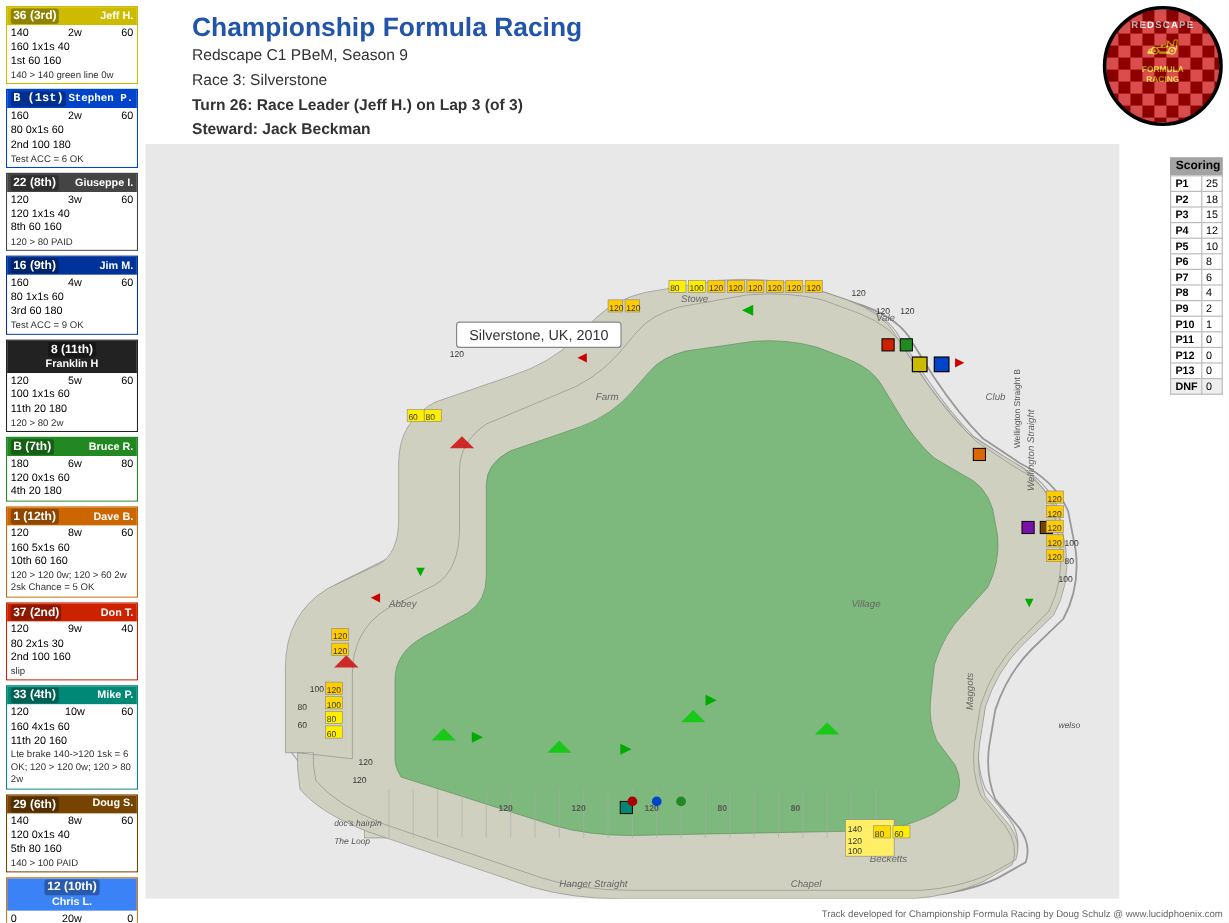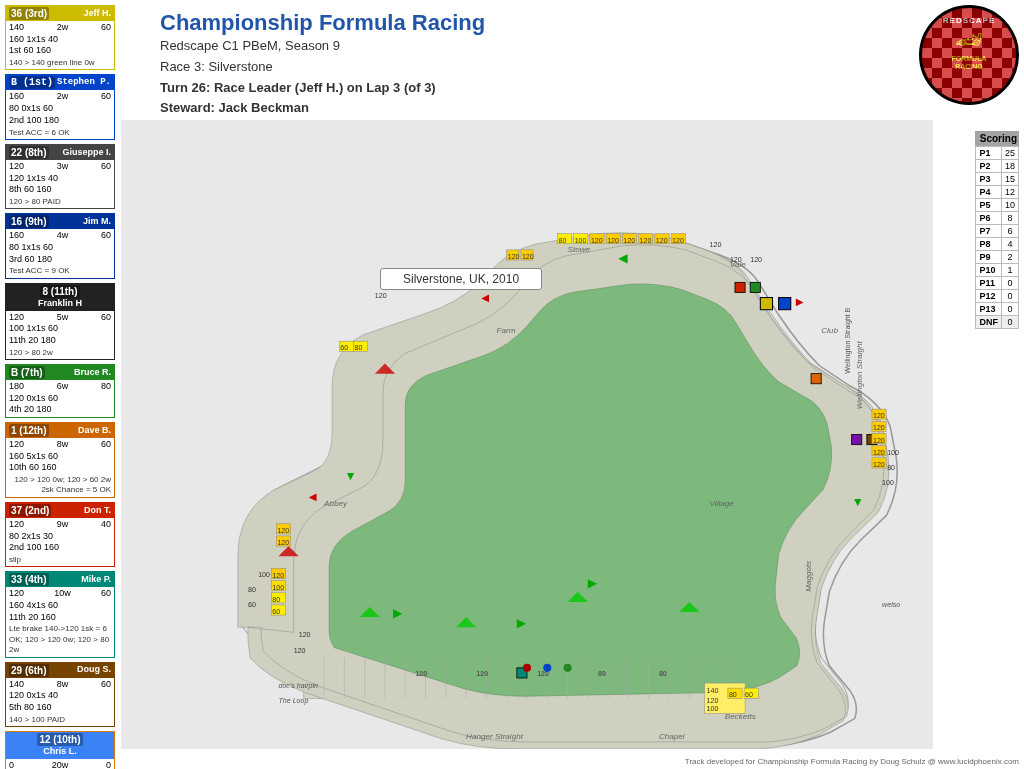--- a/index.html
+++ b/index.html
@@ -99,21 +99,21 @@
       font-weight: bold;
       font-size: 10px;
       text-align: right;
       padding: 2px;
       background: #a3a3a3;
       margin-top: 16px;
     }
     #scoring td {
       border: 1px solid #bbb;
       padding: 1px 3px;
-      text-align: center;
+      text-align: left;
     }
     #scoring td:first-child {
       text-align: left;
       font-weight: bold;
     }
     #scoring tr:last-child td { background: #eee; }
 
     
     #left-panel {
       position: absolute;
@@ -172,21 +172,21 @@
       height: 100%;
     }
 
     
     .track-label-box {
       position: absolute;
       top: 148px;
       left: 270px;
       border: 1px solid #888;
       background: #fff;
-      padding: 3px 22px;
+      padding: 3px 10px;
       font-size: 12px;
       color: #333;
       border-radius: 3px;
     }
 
     
     #footer {
       position: absolute;
       bottom: 3px;
       left: 110px;
@@ -371,21 +371,21 @@
       <div class="card-body">
         <div class="card-row">
           <span>180</span>
           <span>6w</span>
           <span>80</span>
         </div>
         <div class="card-row">120 0x1s 60</div>
         <div class="card-row">4th 20 180</div>
       </div>
     </div>
-    <div class="player-card" style="border: 1px solid rgb(204, 102, 0); text-align: right;">
+    <div class="player-card" style="border: 1px solid rgb(204, 102, 0);">
       <div class="card-header" style="background: rgb(204, 102, 0);">
         <span class="pos-badge">1 (12th)</span>
         <span>Dave B.</span>
       </div>
       <div class="card-body">
         <div class="card-row">
           <span>120</span>
           <span>8w</span>
           <span>60</span>
         </div>

